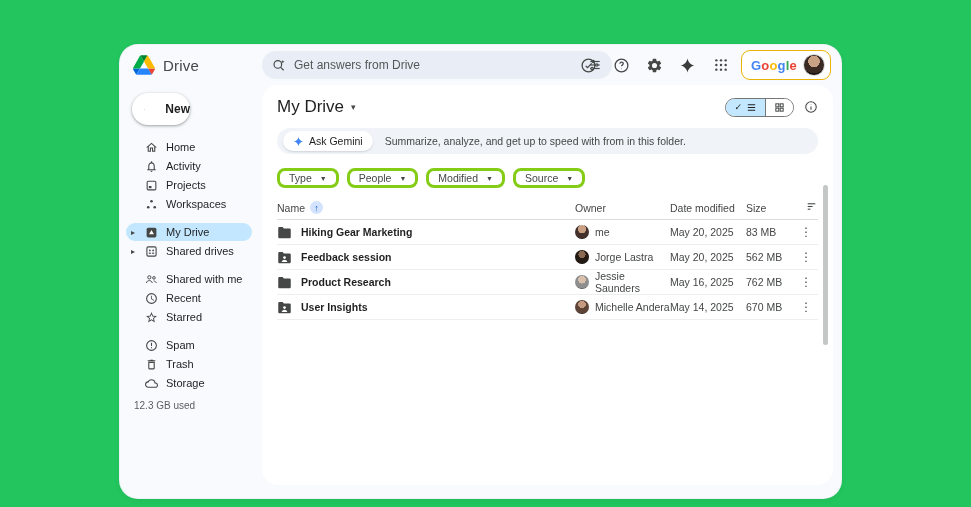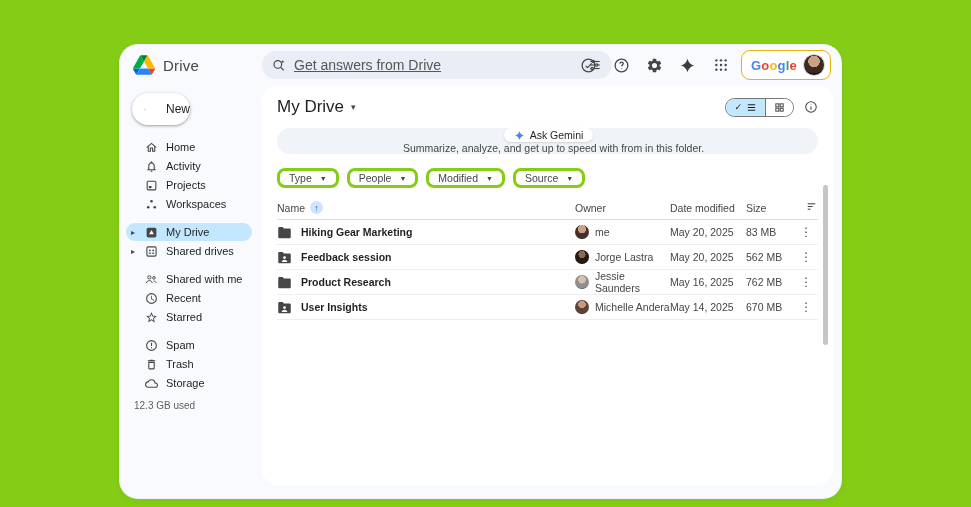--- a/index.html
+++ b/index.html
@@ -1,45 +1,45 @@
 <!DOCTYPE html>
 <html><head>
 <meta charset="utf-8">
 <style>
   * { margin:0; padding:0; box-sizing:border-box; }
   html,body { background:#fff; }
   body { font-family:"Liberation Sans", sans-serif; color:#1f1f1f; }
-  .stage { position:relative; width:971px; height:507px; background:#84cc16; overflow:hidden; }
+  .stage { position:relative; width:971px; height:507px; background:#22c55e; overflow:hidden; }
 
   
   .app { position:absolute; left:120px; top:45px; width:721px; height:453px;
          background:#F8FAFD; border-radius:18px;
          box-shadow:0 0 0 1px #eef1f6, 0 2px 6px rgba(60,64,67,.08); }
 
   
   .hdr { position:absolute; top:0; left:0; right:0; height:40px; display:flex; align-items:center; }
   .brand { display:flex; align-items:center; gap:8px; padding-left:13px; width:142px; }
   .brand-name { font-size:15px; color:#444746; letter-spacing:.2px; }
   .searchbar { position:absolute; left:142px; top:6px; width:350px; height:28px; background:#E9EEF6;
                border-radius:14px; display:flex; align-items:center; padding:0 10px; gap:8px; }
-  .searchbar input { flex:1; border:none; outline:none; background:transparent; font-size:14px;
-                     color:#444746; font-family:"Liberation Sans", sans-serif;text-decoration:underline; }
+  .searchbar input { flex:1; border:none; outline:none; background:transparent; font-size:12px;
+                     color:#444746; font-family:"Liberation Sans", sans-serif; }
   .searchbar input::placeholder { color:#444746; opacity:.9; }
   .hdr-right { position:absolute; right:10px; top:0; height:40px; display:flex; align-items:center; gap:7px; }
   .hicon { width:26px; height:26px; border-radius:50%; display:flex; align-items:center; justify-content:center; cursor:pointer; }
   .google-pill { display:flex; align-items:center; gap:6px; background:#fff; border:1px solid #eab308;
                  border-radius:9px; padding:3px 5px 3px 9px; height:30px; }
   .google-word { font-size:13px; font-weight:bold; letter-spacing:.2px; }
   .avatar-lg { width:22px; height:22px; border-radius:50%;
                background:radial-gradient(circle at 50% 32%, #c9a286 0 34%, #3b2a23 35% 70%, #171311 71%); border:1px solid #d7d7d7; }
 
   
   .sidebar { position:absolute; left:0; top:40px; width:142px; bottom:0; }
   .btn-new { display:flex; align-items:center; gap:20px; margin:8px 0 0 12px; width:58px; height:32px;
-             background:#fff; border-radius:16px; padding-left:12px; font-size:12px; font-weight:normal; color:#1f1f1f;
+             background:#fff; border-radius:16px; padding-left:12px; font-size:12px; font-weight:bold; color:#1f1f1f;
              box-shadow:0 1px 2px rgba(60,64,67,.3), 0 1px 3px 1px rgba(60,64,67,.15); cursor:pointer; }
   .nav { margin-top:13px; padding:0 10px 0 6px; }
   .nav-gap { height:9px; }
   .nav-item { position:relative; height:18px; margin-bottom:1px; display:flex; align-items:center; gap:8px;
               padding-left:19px; border-radius:9px; font-size:11px; color:#1f1f1f; cursor:pointer; }
   .nav-item.sel { background:#C2E7FF; }
   .nav-item .caret { position:absolute; left:5px; font-size:8px; color:#444746; }
   .nav-item svg { flex:0 0 auto; }
   .storage-used { margin:8px 0 0 14px; font-size:10px; color:#5e5e5e; }
 
@@ -49,21 +49,21 @@
   .title-row { display:flex; align-items:center; height:28px; }
   .page-title { font-size:17px; color:#1f1f1f; }
   .title-caret { font-size:9px; color:#444746; margin-left:7px; cursor:pointer; }
   .title-right { margin-left:auto; display:flex; align-items:center; gap:10px; }
   .view-toggle { display:flex; height:19px; border:1px solid #747775; border-radius:10px; overflow:hidden; }
   .vt-seg { display:flex; align-items:center; justify-content:center; gap:4px; padding:0 8px; cursor:pointer; background:#fff; }
   .vt-seg.on { background:#C2E7FF; }
   .vt-seg + .vt-seg { border-left:1px solid #747775; }
   .vt-check { font-size:9px; color:#1f1f1f; }
 
-  .gemini-bar { margin-top:7px; height:26px; background:#F0F4F9; border-radius:13px; display:flex; align-items:center; padding:0 4px;flex-direction:column; }
+  .gemini-bar { margin-top:7px; height:26px; background:#F0F4F9; border-radius:13px; display:flex; align-items:center; padding:0 4px; }
   .gemini-pill { display:flex; align-items:center; gap:5px; background:#fff; border-radius:10px; height:20px;
                  padding:0 10px; margin-left:2px; font-size:10.5px; color:#1f1f1f; cursor:pointer;
                  box-shadow:0 1px 2px rgba(60,64,67,.18); }
   .gemini-hint { margin-left:12px; font-size:10.5px; color:#444746; }
 
   .chips { display:flex; gap:8px; margin-top:14px; }
   .chip { display:flex; align-items:center; gap:8px; border:3px solid #84cc16; border-radius:8px; height:20px;
           padding:0 9px; font-size:10.5px; color:#444746; background:#fff; cursor:pointer; }
   .chip .dd { font-size:7px; color:#444746; }
 

